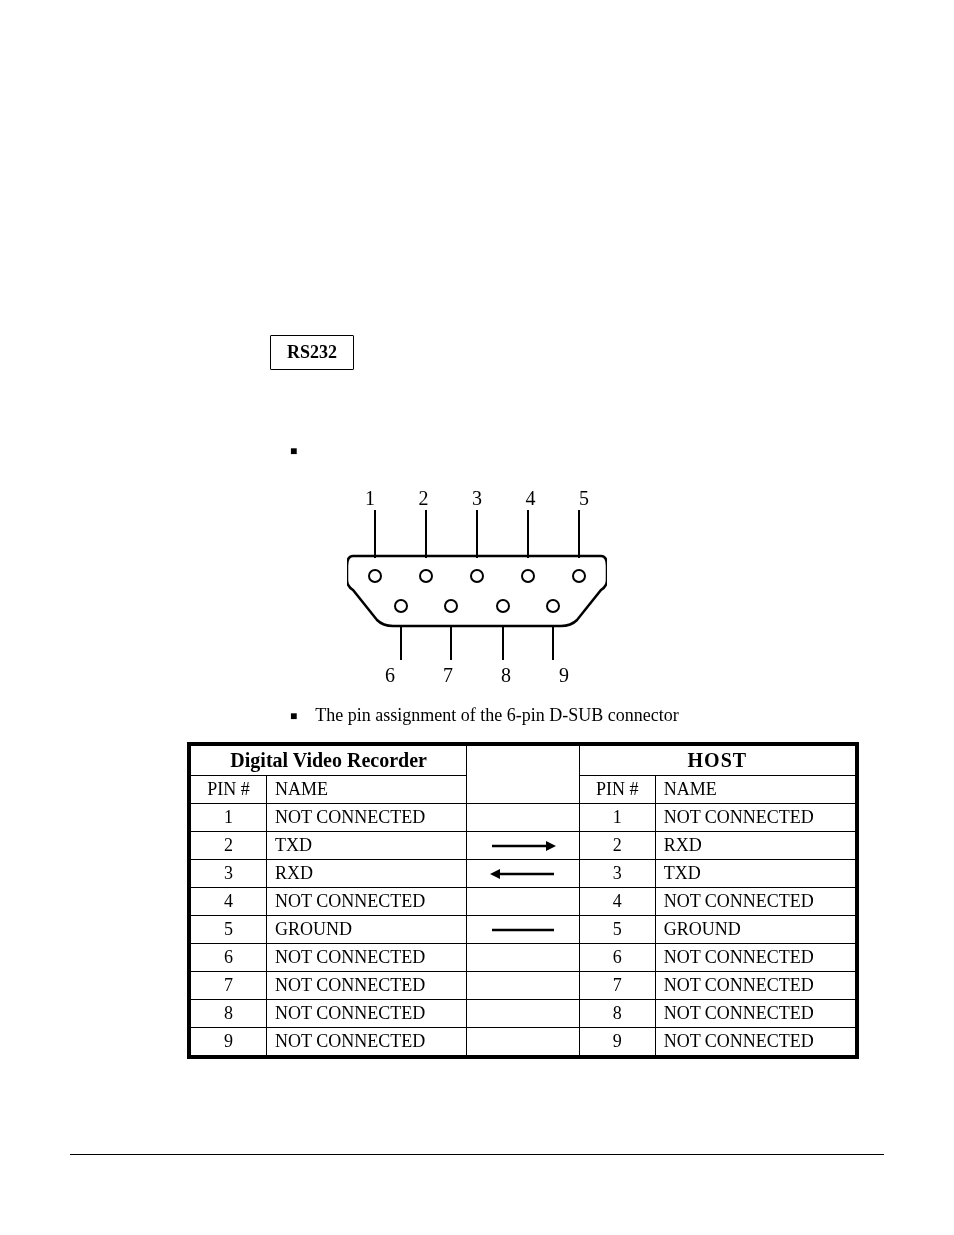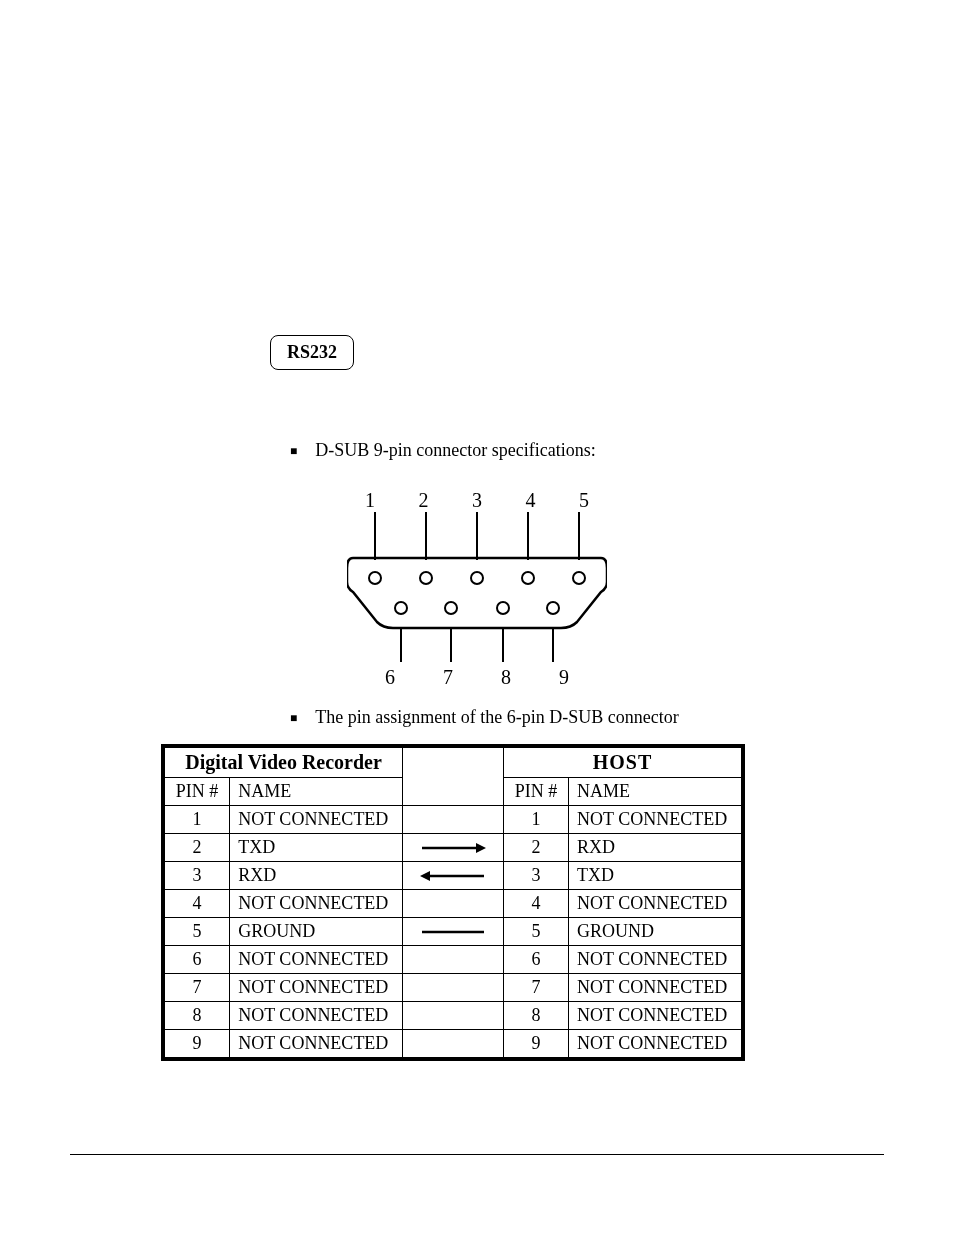--- a/index.html
+++ b/index.html
@@ -1,47 +1,46 @@
 <!DOCTYPE html>
 <html><head>
 <meta charset="utf-8">
 <style>
   html,body{margin:0;padding:0;background:#fff;color:#000;font-family:"Times New Roman",Garamond,serif}
   .page{width:954px;height:1235px;position:relative;box-sizing:border-box;padding:60px 70px 50px 70px}
-  .heading-tag{display:inline-block;border:1.5px solid #000;border-radius:8px;padding:6px 16px;font-family:"Times New Roman",serif;font-weight:700;font-size:18px;margin-left:200px;margin-top:275px}
+  .heading-tag{display:inline-block;border:1.5px solid #000;border-radius:1px;padding:6px 16px;font-family:"Times New Roman",serif;font-weight:700;font-size:18px;margin-left:200px;margin-top:275px}
   .bullets{margin-left:220px;margin-top:70px;font-size:18px}
   .bullet-row{display:flex;align-items:flex-start;margin-bottom:10px}
   .bullet-mark{font-size:12px;margin-right:18px;margin-top:4px}
   .bullet-text{font-family:"Times New Roman",Garamond,serif}
   .dsub-wrap{margin:28px auto 18px auto;width:260px}
   .num-row{display:flex;justify-content:space-between;font-family:"Times New Roman",serif;font-size:20px}
   .top-nums{padding:0 18px}
   .bot-nums{padding:0 38px}
-  .pin-table{margin:16px 0 0 91px;border:4px solid #000;border-collapse:collapse;width:584px;font-family:"Times New Roman",serif;font-size:18px}
+  .pin-table{margin:16px 0 0 117px;border:4px solid #000;border-collapse:collapse;width:672px;font-family:"Times New Roman",serif;font-size:18px}
   .pin-table td,.pin-table th{border:1px solid #000;padding:3px 8px;vertical-align:middle}
   .pin-table th{font-weight:400}
   .hdr-title{text-align:center;font-weight:700;font-size:20px;padding:6px 0}
   .host-title{font-family:Liberation Serif, serif;letter-spacing:1px}
   .mid-col{width:88px;border-left:1px solid #000;border-right:1px solid #000}
   .pin-col{width:54px;text-align:center;padding-left:10px}
   .name-col{width:170px}
   .arrow-svg{display:block;margin:0 auto}
   .footer-rule{position:absolute;left:70px;right:70px;bottom:80px;border-top:1px solid #000}
 </style>
 </head>
 <body>
 
 <div class="page">
 
   <div class="heading-tag">RS232</div>
 
   <div class="bullets">
     <div class="bullet-row">
       <span class="bullet-mark">■</span>
-      <span class="bullet-text">D-SUB 9-pin connector specifications:</span>
     </div>
   </div>
 
   <div class="dsub-wrap">
     <div class="num-row top-nums">
       <span>1</span>
       <span>2</span>
       <span>3</span>
       <span>4</span>
       <span>5</span>

